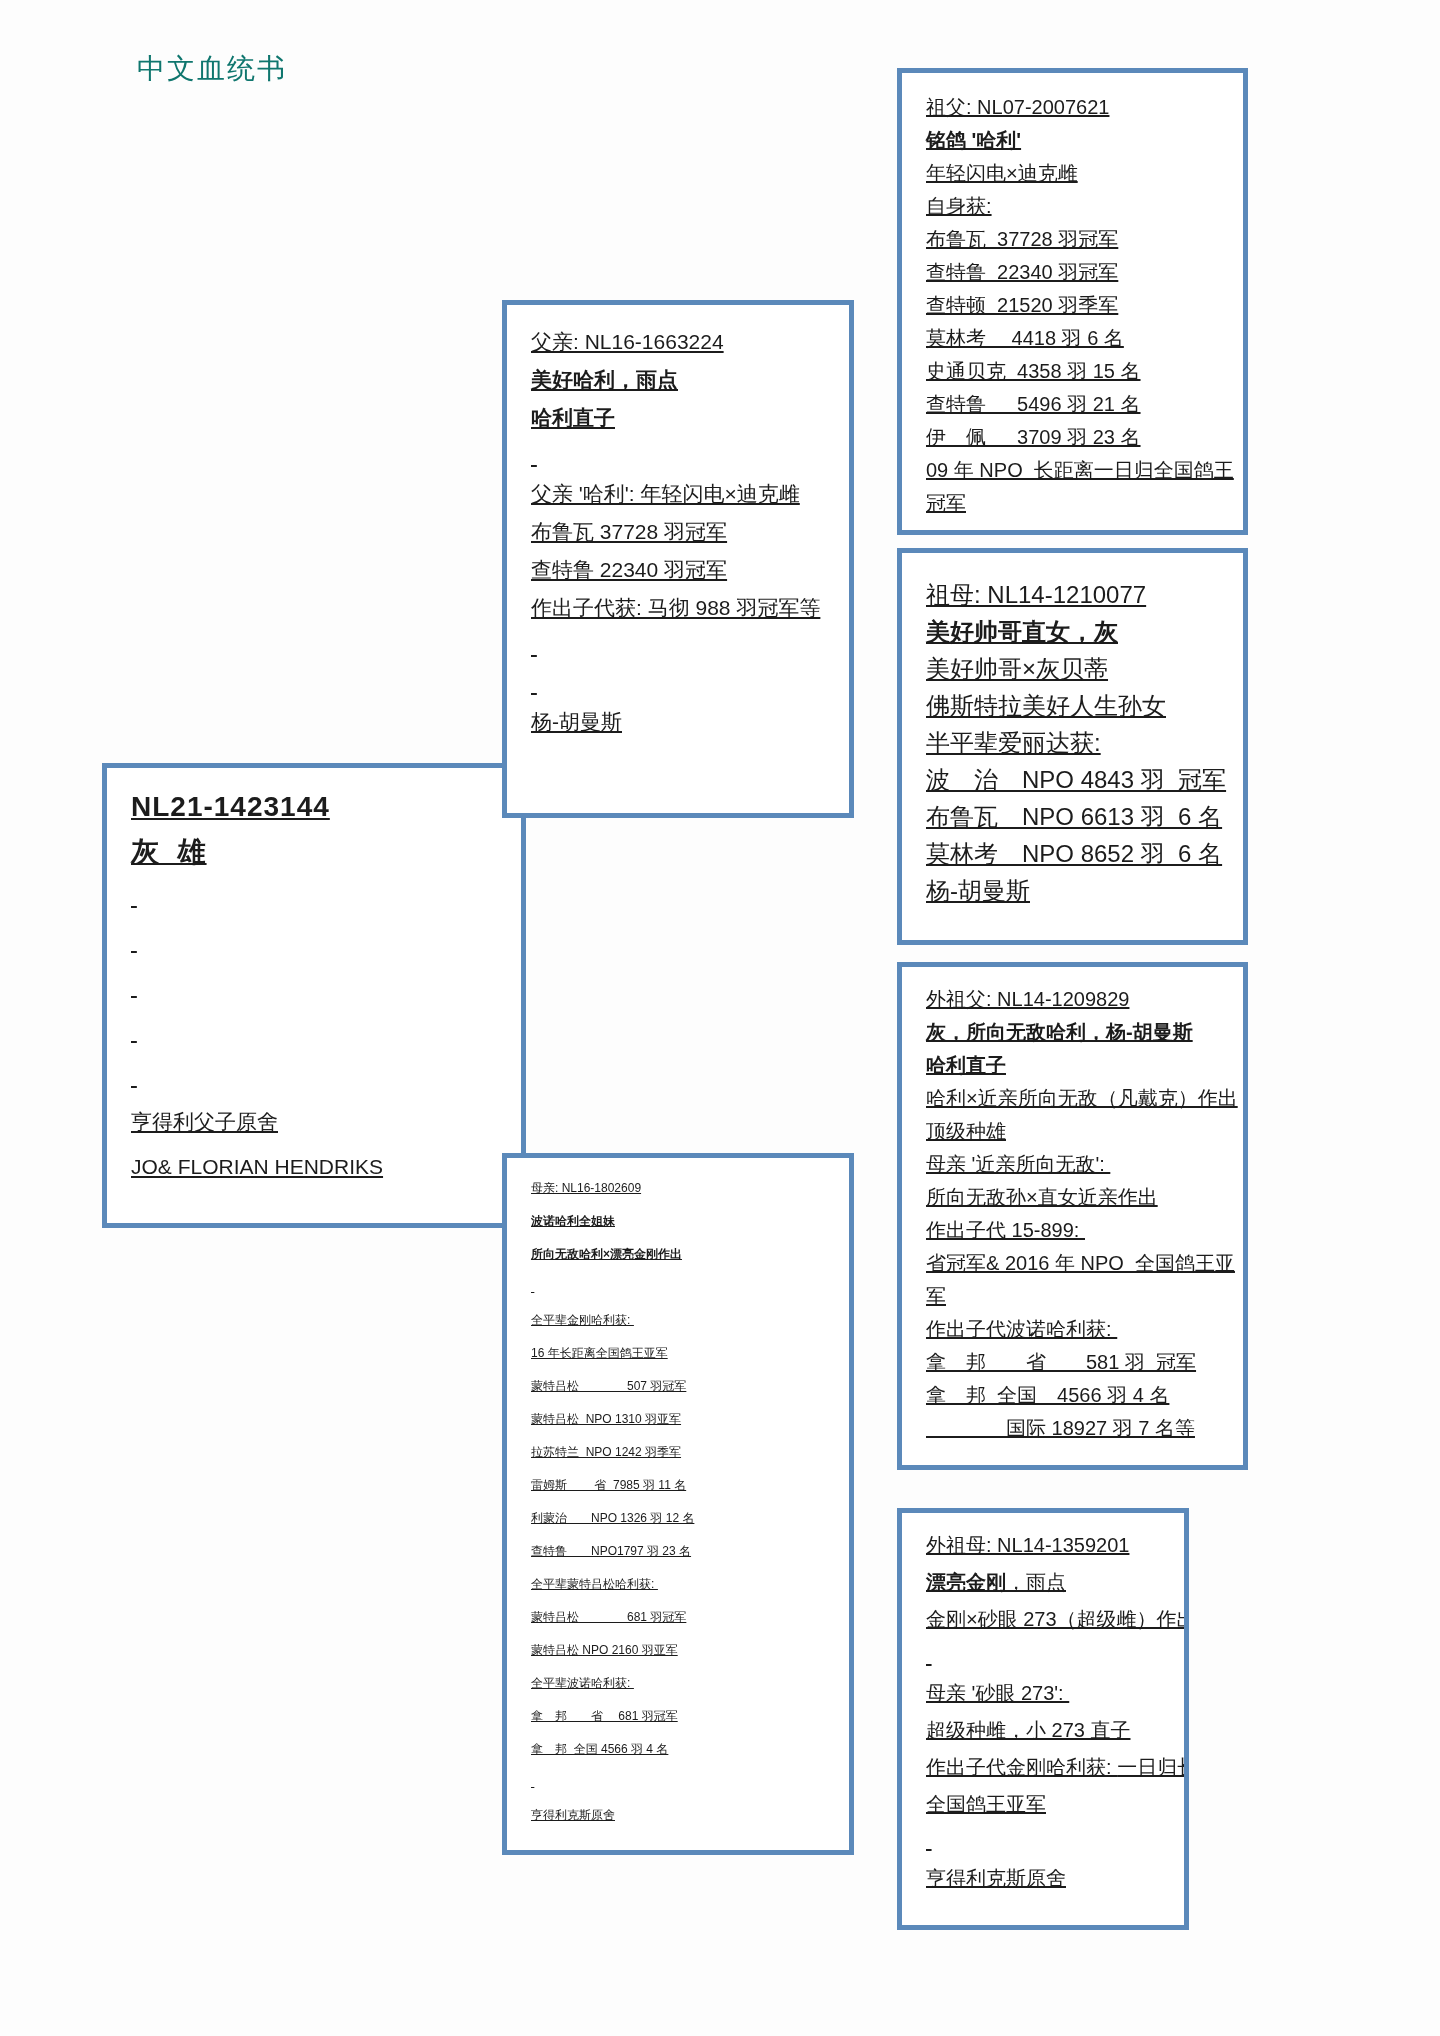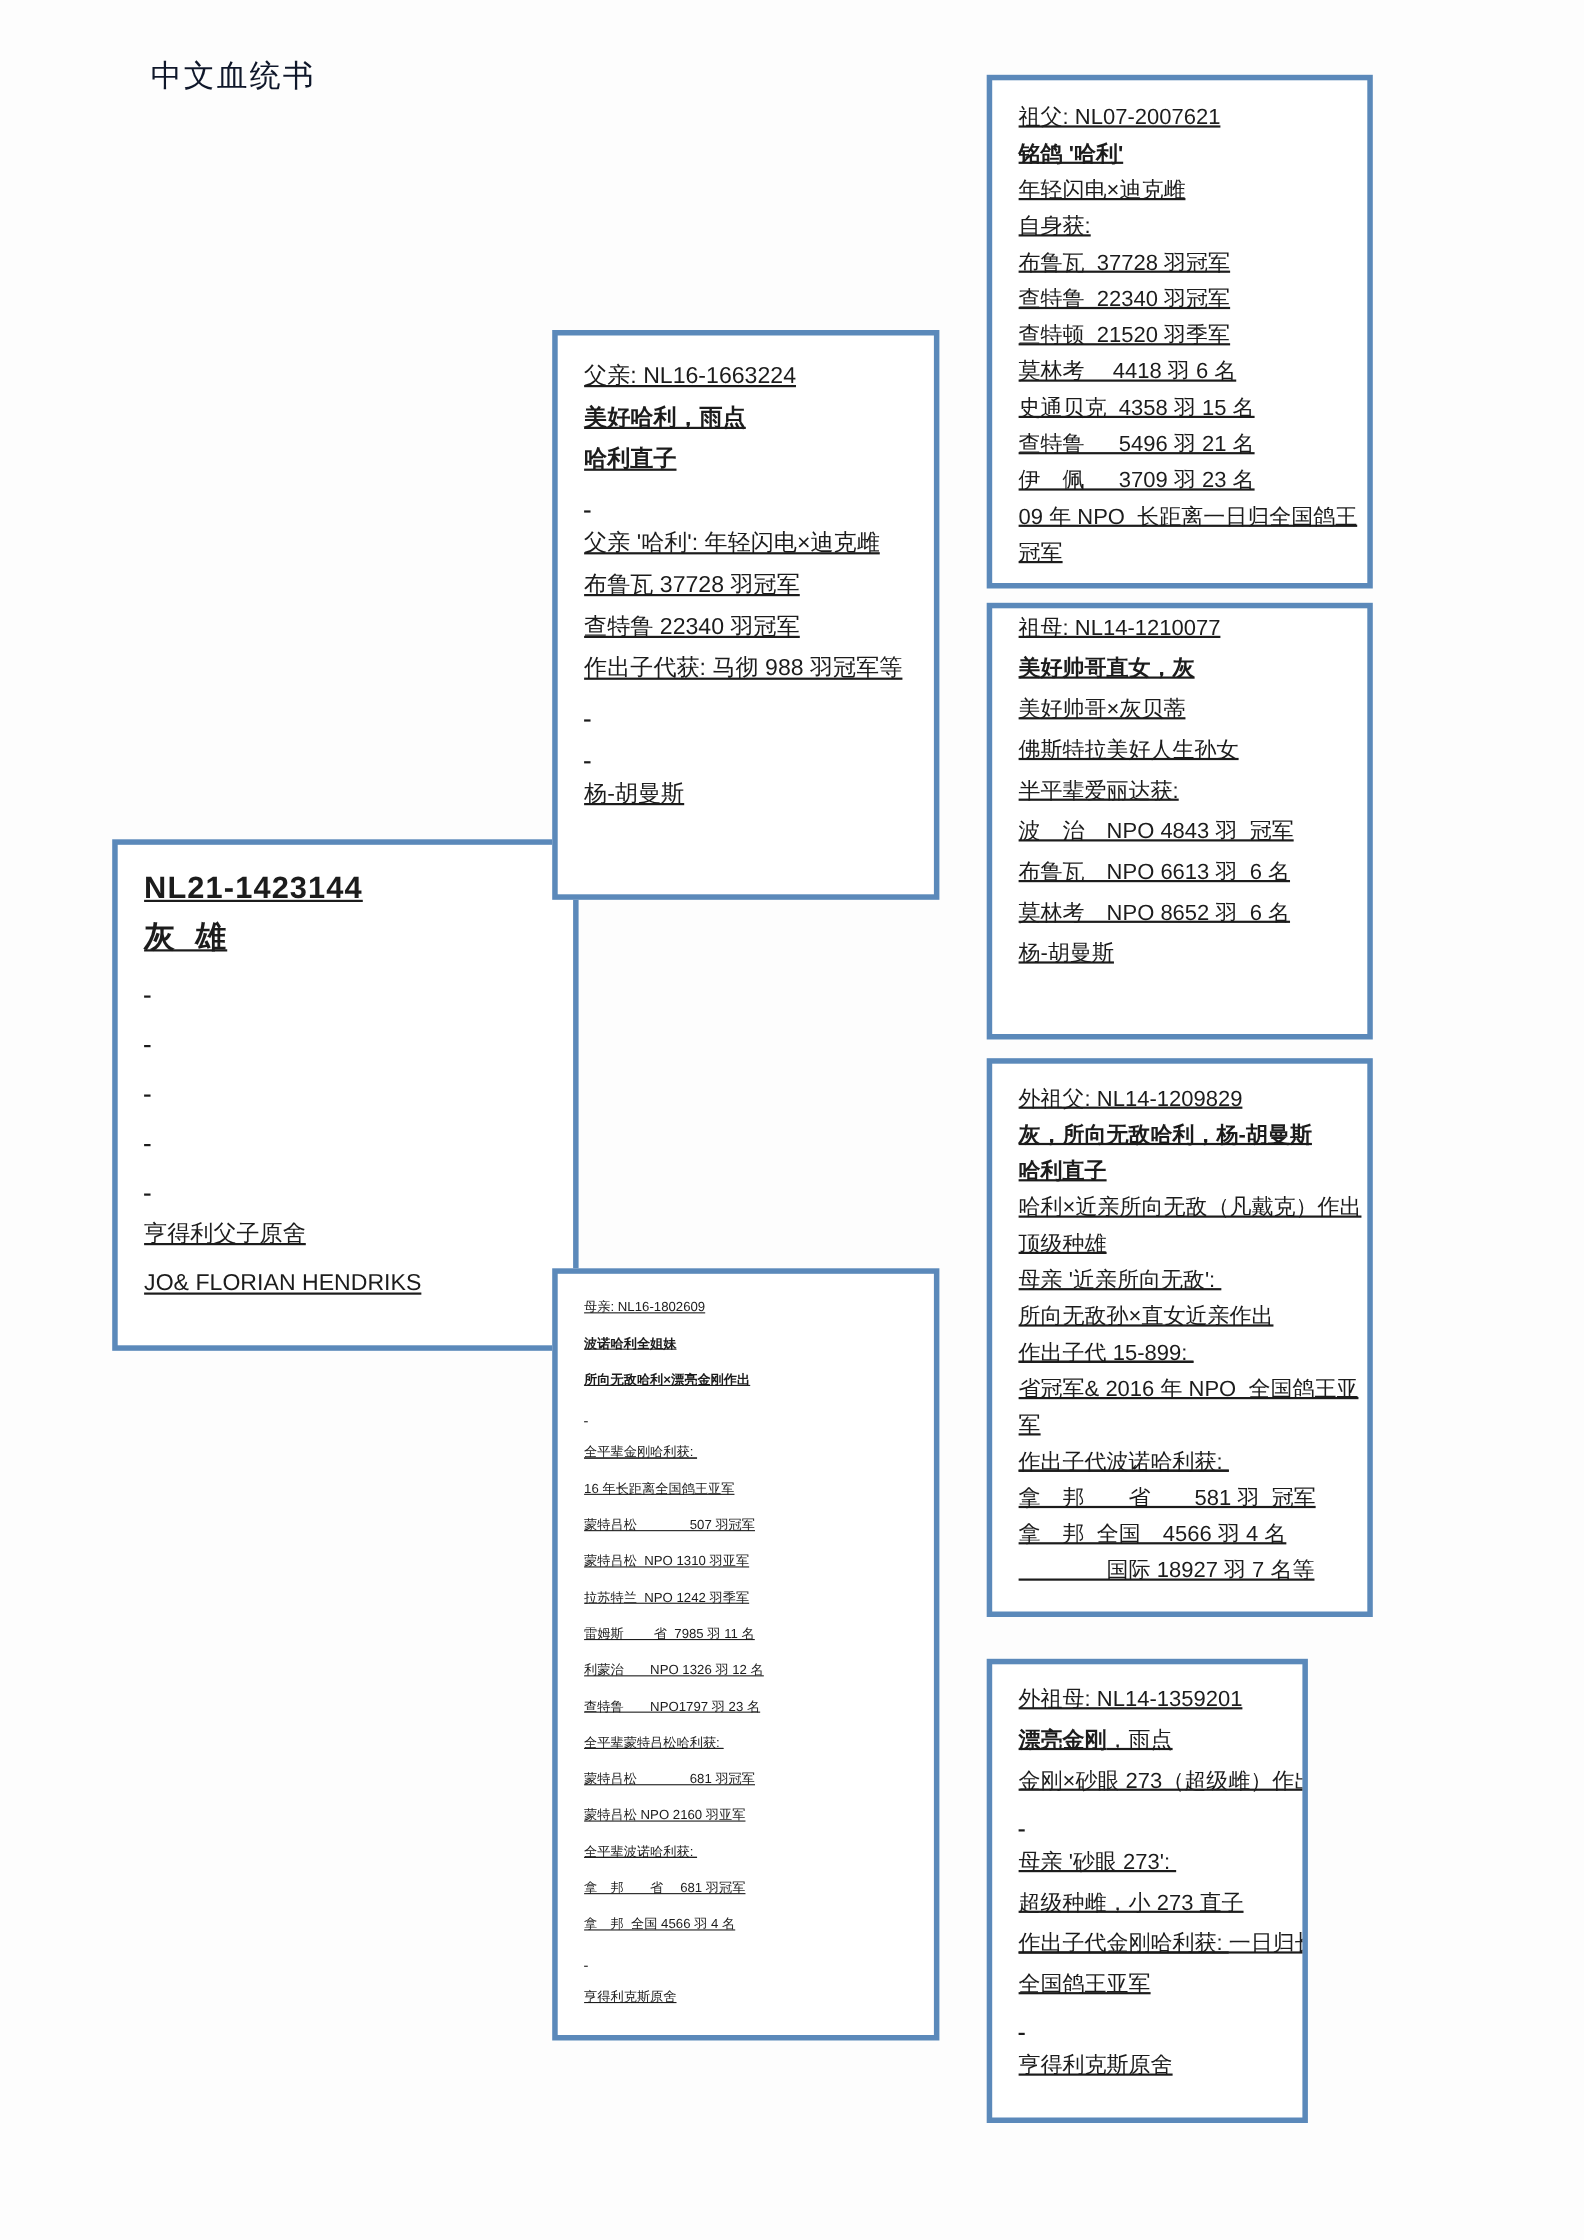--- a/index.html
+++ b/index.html
@@ -3,21 +3,21 @@
 <meta charset="utf-8">
 <style>
   html,body{margin:0;padding:0;}
   body{
     width:1440px;height:2036px;position:relative;
     background:#fdfdfd;color:#1c1c1c;
     font-family:"Liberation Sans","DejaVu Sans",sans-serif;
   }
   .page-title{
     position:absolute;left:137px;top:50px;
-    font-size:28px;letter-spacing:2px;color:#0f172a;text-align:right;
+    font-size:28px;letter-spacing:2px;color:#0f766e;text-align:right;
   }
   .box{
     position:absolute;background:#fff;
     border:5px solid var(--border,#5b89ba);
     box-sizing:border-box;overflow:hidden;text-decoration:underline;
   }
   .line{white-space:pre;}
   .b{font-weight:bold;}
   .u{text-decoration:underline;}
   .big{font-size:28px;letter-spacing:1px;}
@@ -28,21 +28,21 @@
   #box-father{left:502px;top:300px;width:352px;height:518px;
     padding:18px 18px 0 24px;font-size:21px;line-height:38px;}
   
   #box-mother{left:502px;top:1153px;width:352px;height:702px;
     padding:14px 16px 0 24px;font-size:12px;line-height:33px;}
   
   #box-grandfather{left:897px;top:68px;width:351px;height:467px;
     padding:18px 14px 0 24px;font-size:20px;line-height:33px;}
   
   #box-grandmother{left:897px;top:548px;width:351px;height:397px;
-    padding:0 14px 0 24px;font-size:20px;line-height:37px;}
+    padding:23px 14px 0 24px;font-size:24px;line-height:37px;}
   
   #box-maternal_grandfather{left:897px;top:962px;width:351px;height:508px;
     padding:16px 14px 0 24px;font-size:20px;line-height:33px;}
   
   #box-maternal_grandmother{left:897px;top:1508px;width:292px;height:422px;
     padding:14px 14px 0 24px;font-size:20px;line-height:37px;}
 </style>
 </head>
 <body>
 

